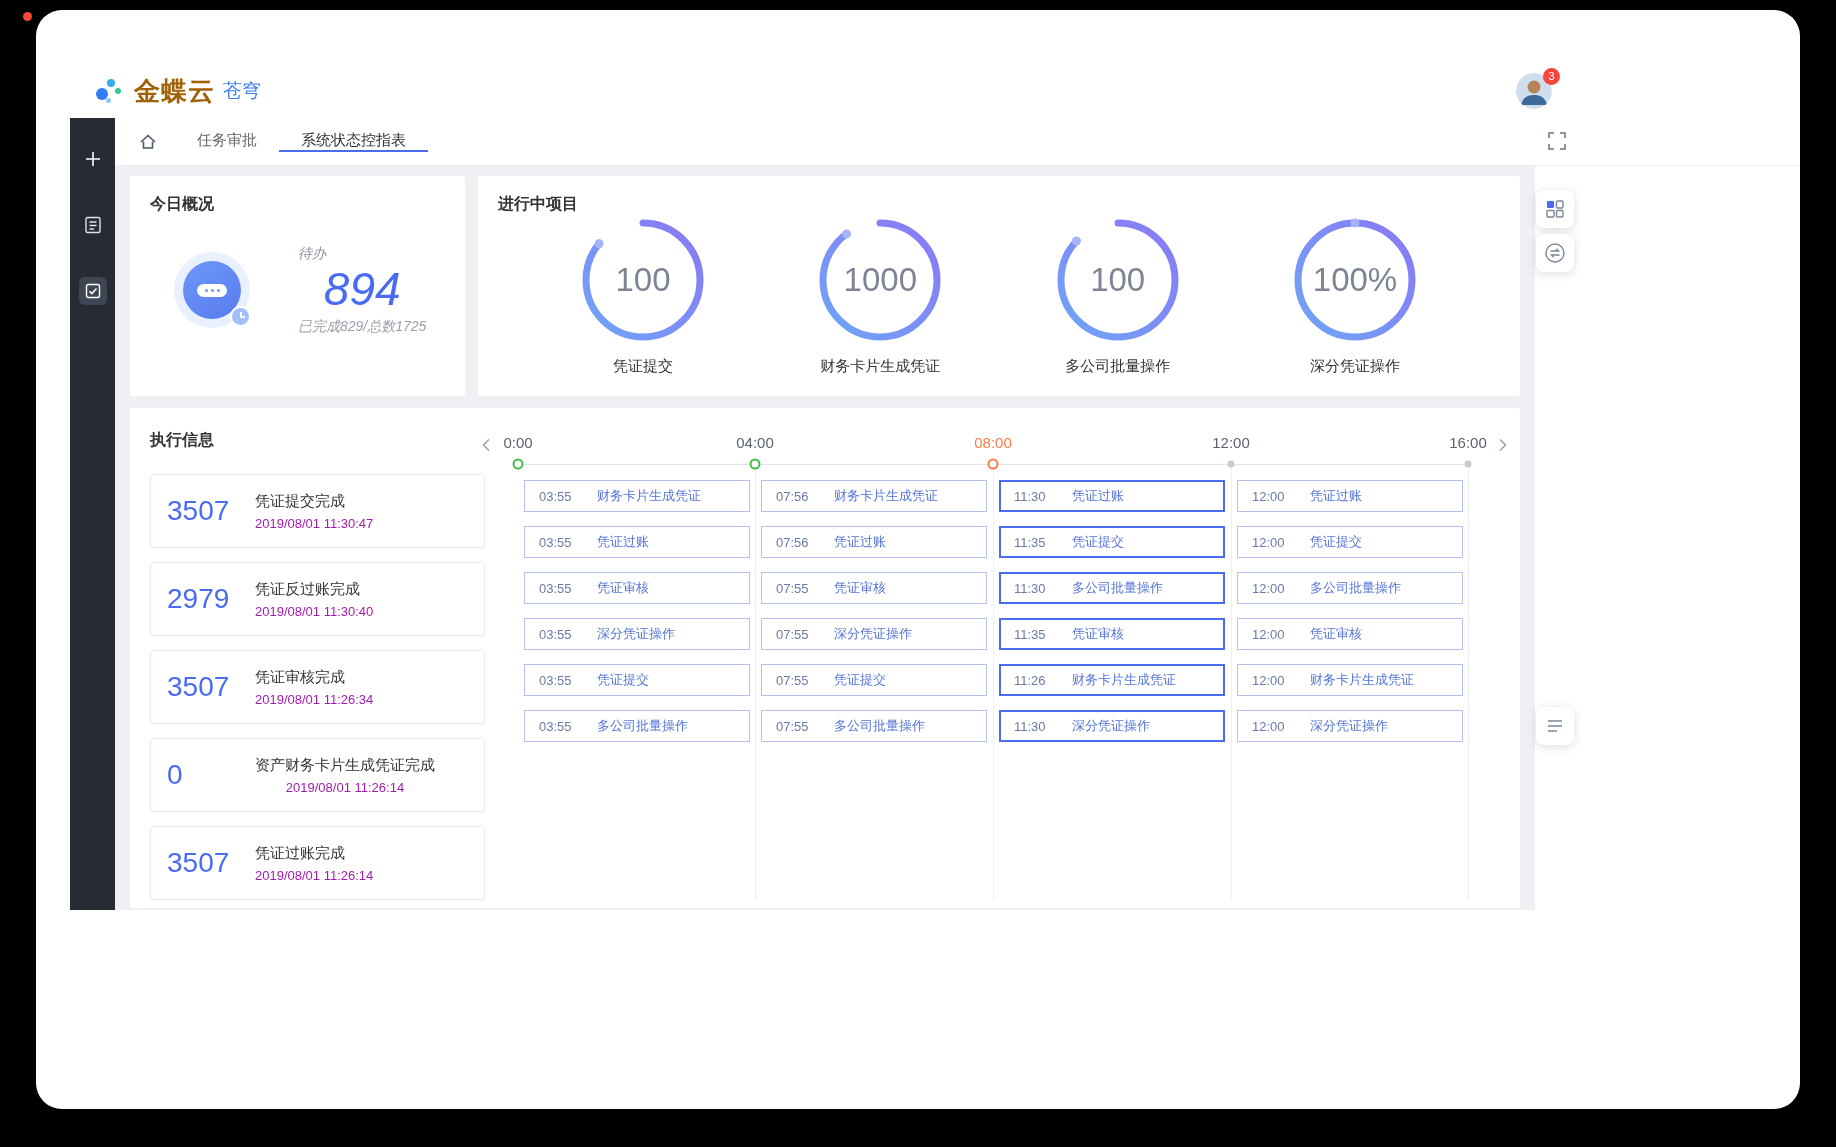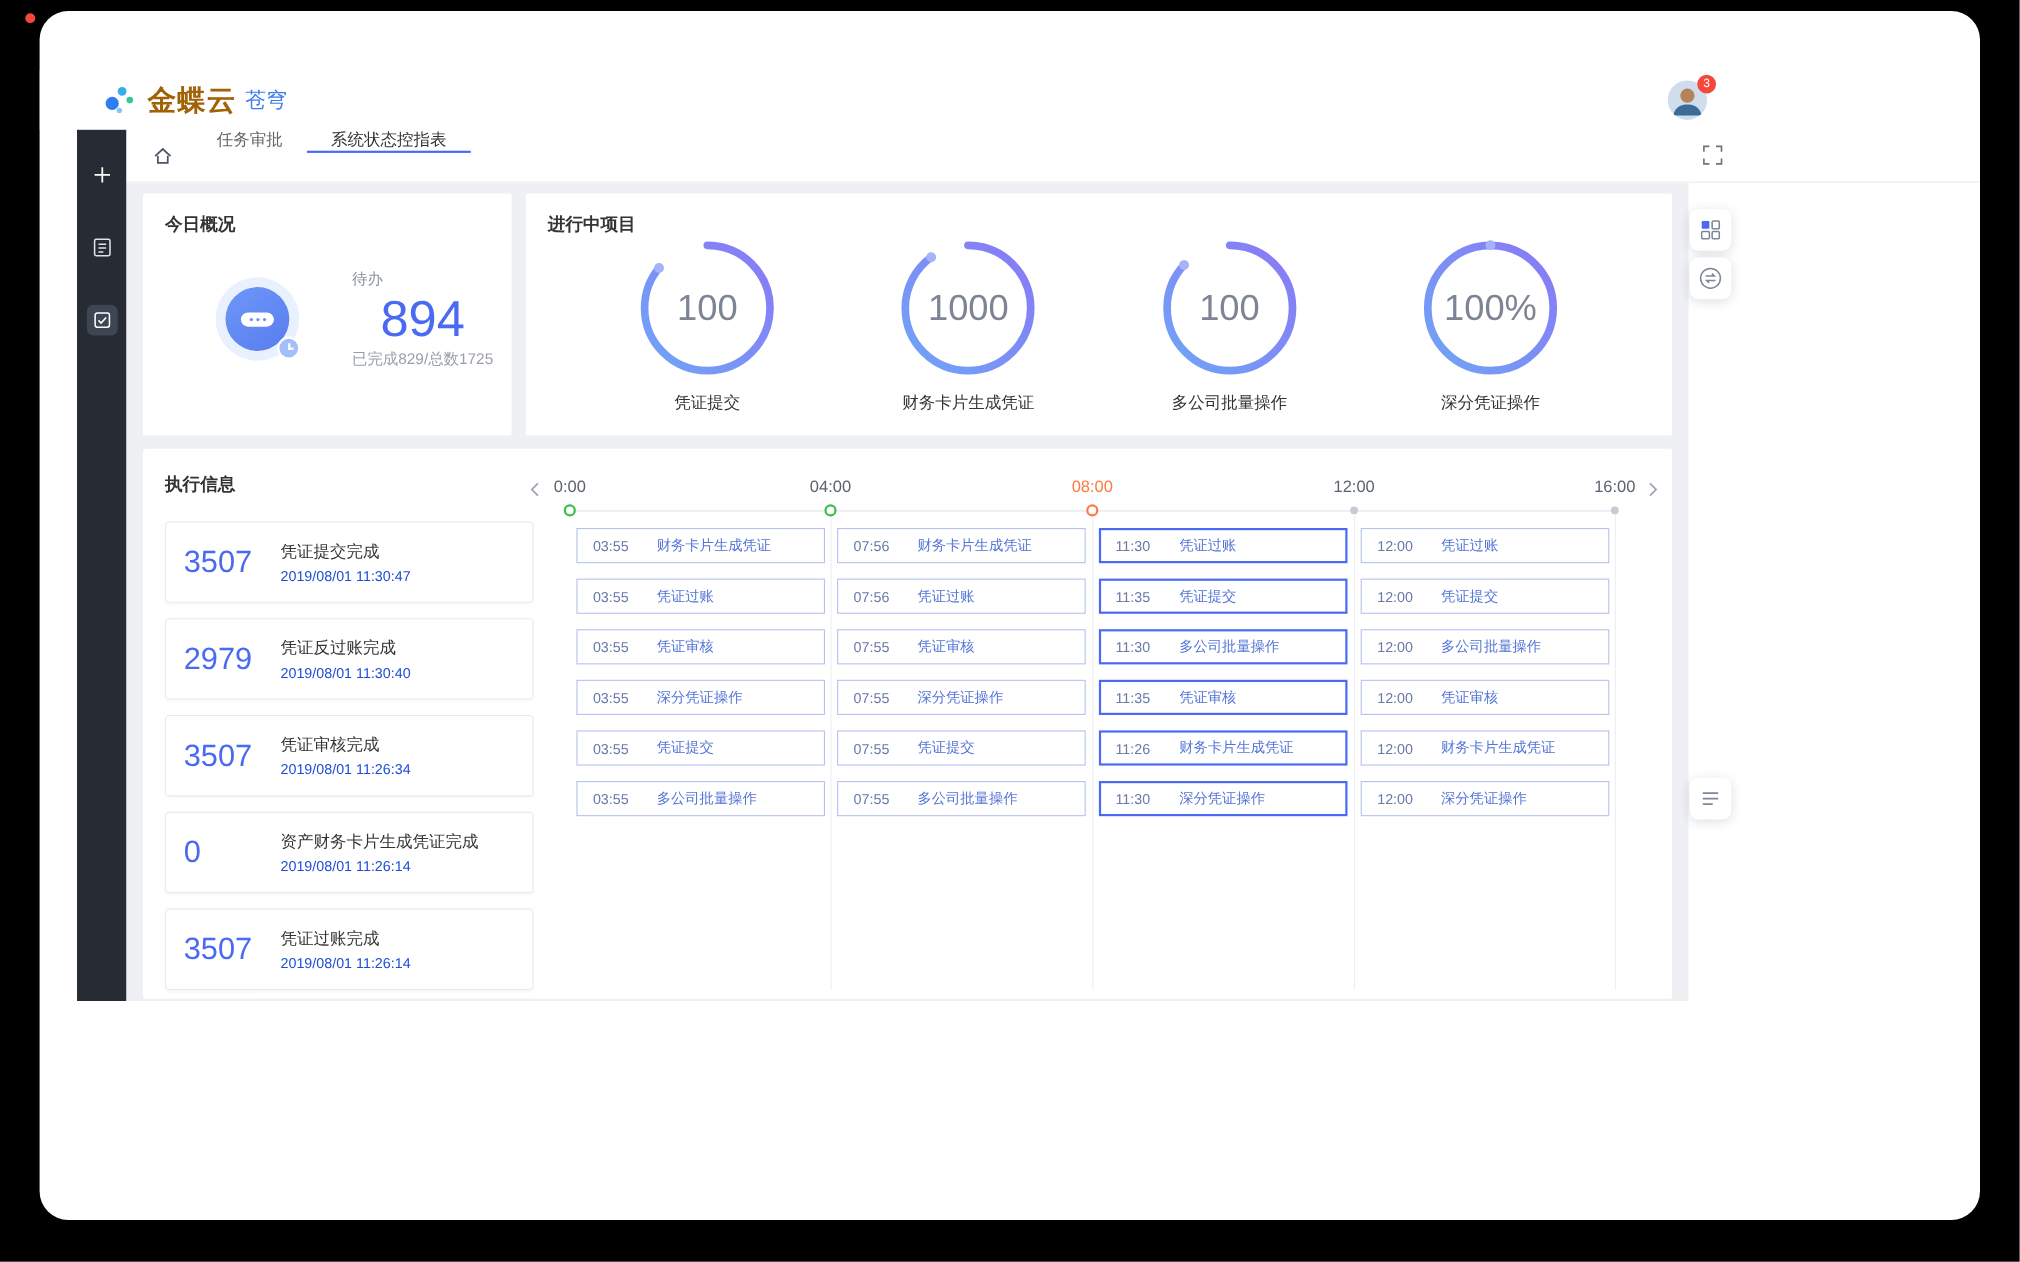--- a/index.html
+++ b/index.html
@@ -47,32 +47,32 @@
   }
   .side-btn { background:none; border:0; padding:0; margin-bottom:36px; cursor:pointer; width:30px; height:30px; display:flex; align-items:center; justify-content:center; }
   .side-btn .chip { width:28px; height:28px; background:#3f4653; border-radius:6px; display:flex; align-items:center; justify-content:center; }
 
   
   .tabbar {
     position:absolute; left:79px; top:108px; width:1685px; height:48px; background:#fff;
     border-bottom:1px solid #ebedf0; display:flex; align-items:stretch;
   }
   .home-btn { background:none; border:0; padding:0 10px; margin-left:14px; cursor:pointer; display:flex; align-items:center; }
-  .tab-list { display:flex; align-items:flex-start; margin-left:8px; }
+  .tab-list { display:flex; align-items:center; margin-left:8px; }
   .tab { display:flex; align-items:center; padding:0 22px; font-size:15px; color:#666; cursor:pointer; border-bottom:2px solid transparent; }
   .tab.active { color:#333; border-bottom-color:var(--accent); }
   .fs-btn { position:absolute; right:232px; top:13px; width:22px; height:22px; background:none; border:0; padding:0; cursor:pointer; }
 
   
   .content { position:absolute; left:79px; top:156px; width:1420px; height:744px; background:var(--content-bg); }
   .card { position:absolute; background:#fff; border-radius:2px; }
   .card-title { font-size:16px; font-weight:700; color:#333; margin:0; padding:18px 0 0 20px; }
 
   .card-today { left:15px; top:10px; width:335px; height:220px; }
-  .today-body { margin-top:30px; padding-left:66px; display:flex; gap:48px; align-items:center; }
+  .today-body { margin-top:30px; padding-left:44px; display:flex; gap:48px; align-items:center;font-style:italic; }
   .today-icon { position:relative; width:76px; height:76px; border-radius:50%; background:#e9f0fe; display:flex; align-items:center; justify-content:center; }
   .ti-inner { width:58px; height:58px; border-radius:50%; background:linear-gradient(145deg,#6e97f7,#587cf0); display:flex; align-items:center; justify-content:center; }
   .ti-pill { width:30px; height:13px; background:#fff; border-radius:7px; display:flex; align-items:center; justify-content:center; gap:3px; }
   .ti-pill i { width:3px; height:3px; border-radius:50%; background:#6b93f6; }
   .ti-clock { position:absolute; right:-1px; bottom:1px; width:21px; height:21px; border-radius:50%; background:#a4befa; border:2px solid #fff; }
   .ti-clock::before { content:""; position:absolute; left:8px; top:4px; width:2px; height:6px; background:#fff; }
   .ti-clock::after  { content:""; position:absolute; left:8px; top:8px; width:5px; height:2px; background:#fff; }
   .today-right { display:flex; flex-direction:column; }
   .todo-label { font-size:14px; color:#8a9099; }
   .todo-value { font-size:46px; color:var(--accent); line-height:1.15; text-align:center; }
@@ -88,21 +88,21 @@
   .card-exec { left:15px; top:242px; width:1390px; height:500px; }
   .card-exec .card-title { padding-top:22px; }
   .exec-stats { position:absolute; left:20px; top:66px; width:335px; }
   .stat-card {
     height:74px; margin-bottom:14px; border:1px solid #e7eaf1; border-radius:4px; background:#fff;
     display:flex; align-items:center; padding:0 16px; box-shadow:0 1px 3px rgba(30,40,80,.04); cursor:pointer;
   }
   .stat-card:last-child { margin-bottom:0; }
   .stat-value { min-width:88px; font-size:28px; color:var(--accent); }
   .stat-label { font-size:15px; color:#333; margin-bottom:5px; white-space:nowrap; }
-  .stat-time { font-size:13px; color:#1d4ed8; }
+  .stat-time { font-size:13px; color:#a21caf;text-align:center; }
 
   .tl { position:absolute; left:355px; top:0; right:6px; bottom:0; }
   .tl-nav { position:absolute; top:28px; width:20px; height:20px; background:none; border:0; padding:0; cursor:pointer; }
   .tl-prev { left:-8px; }
   .tl-next { right:2px; }
   .tl-labels { position:absolute; top:26px; left:0; right:0; height:20px; }
   .tl-label { position:absolute; transform:translateX(-50%); font-size:15px; color:#5c6370; white-space:nowrap; }
   .tl-label.active { color:var(--orange); }
   .tl-line { position:absolute; top:56px; left:33px; width:950px; height:1px; background:#dfe3ea; }
   .tl-sep { position:absolute; top:56px; width:1px; height:436px; background:#edeff3; }

